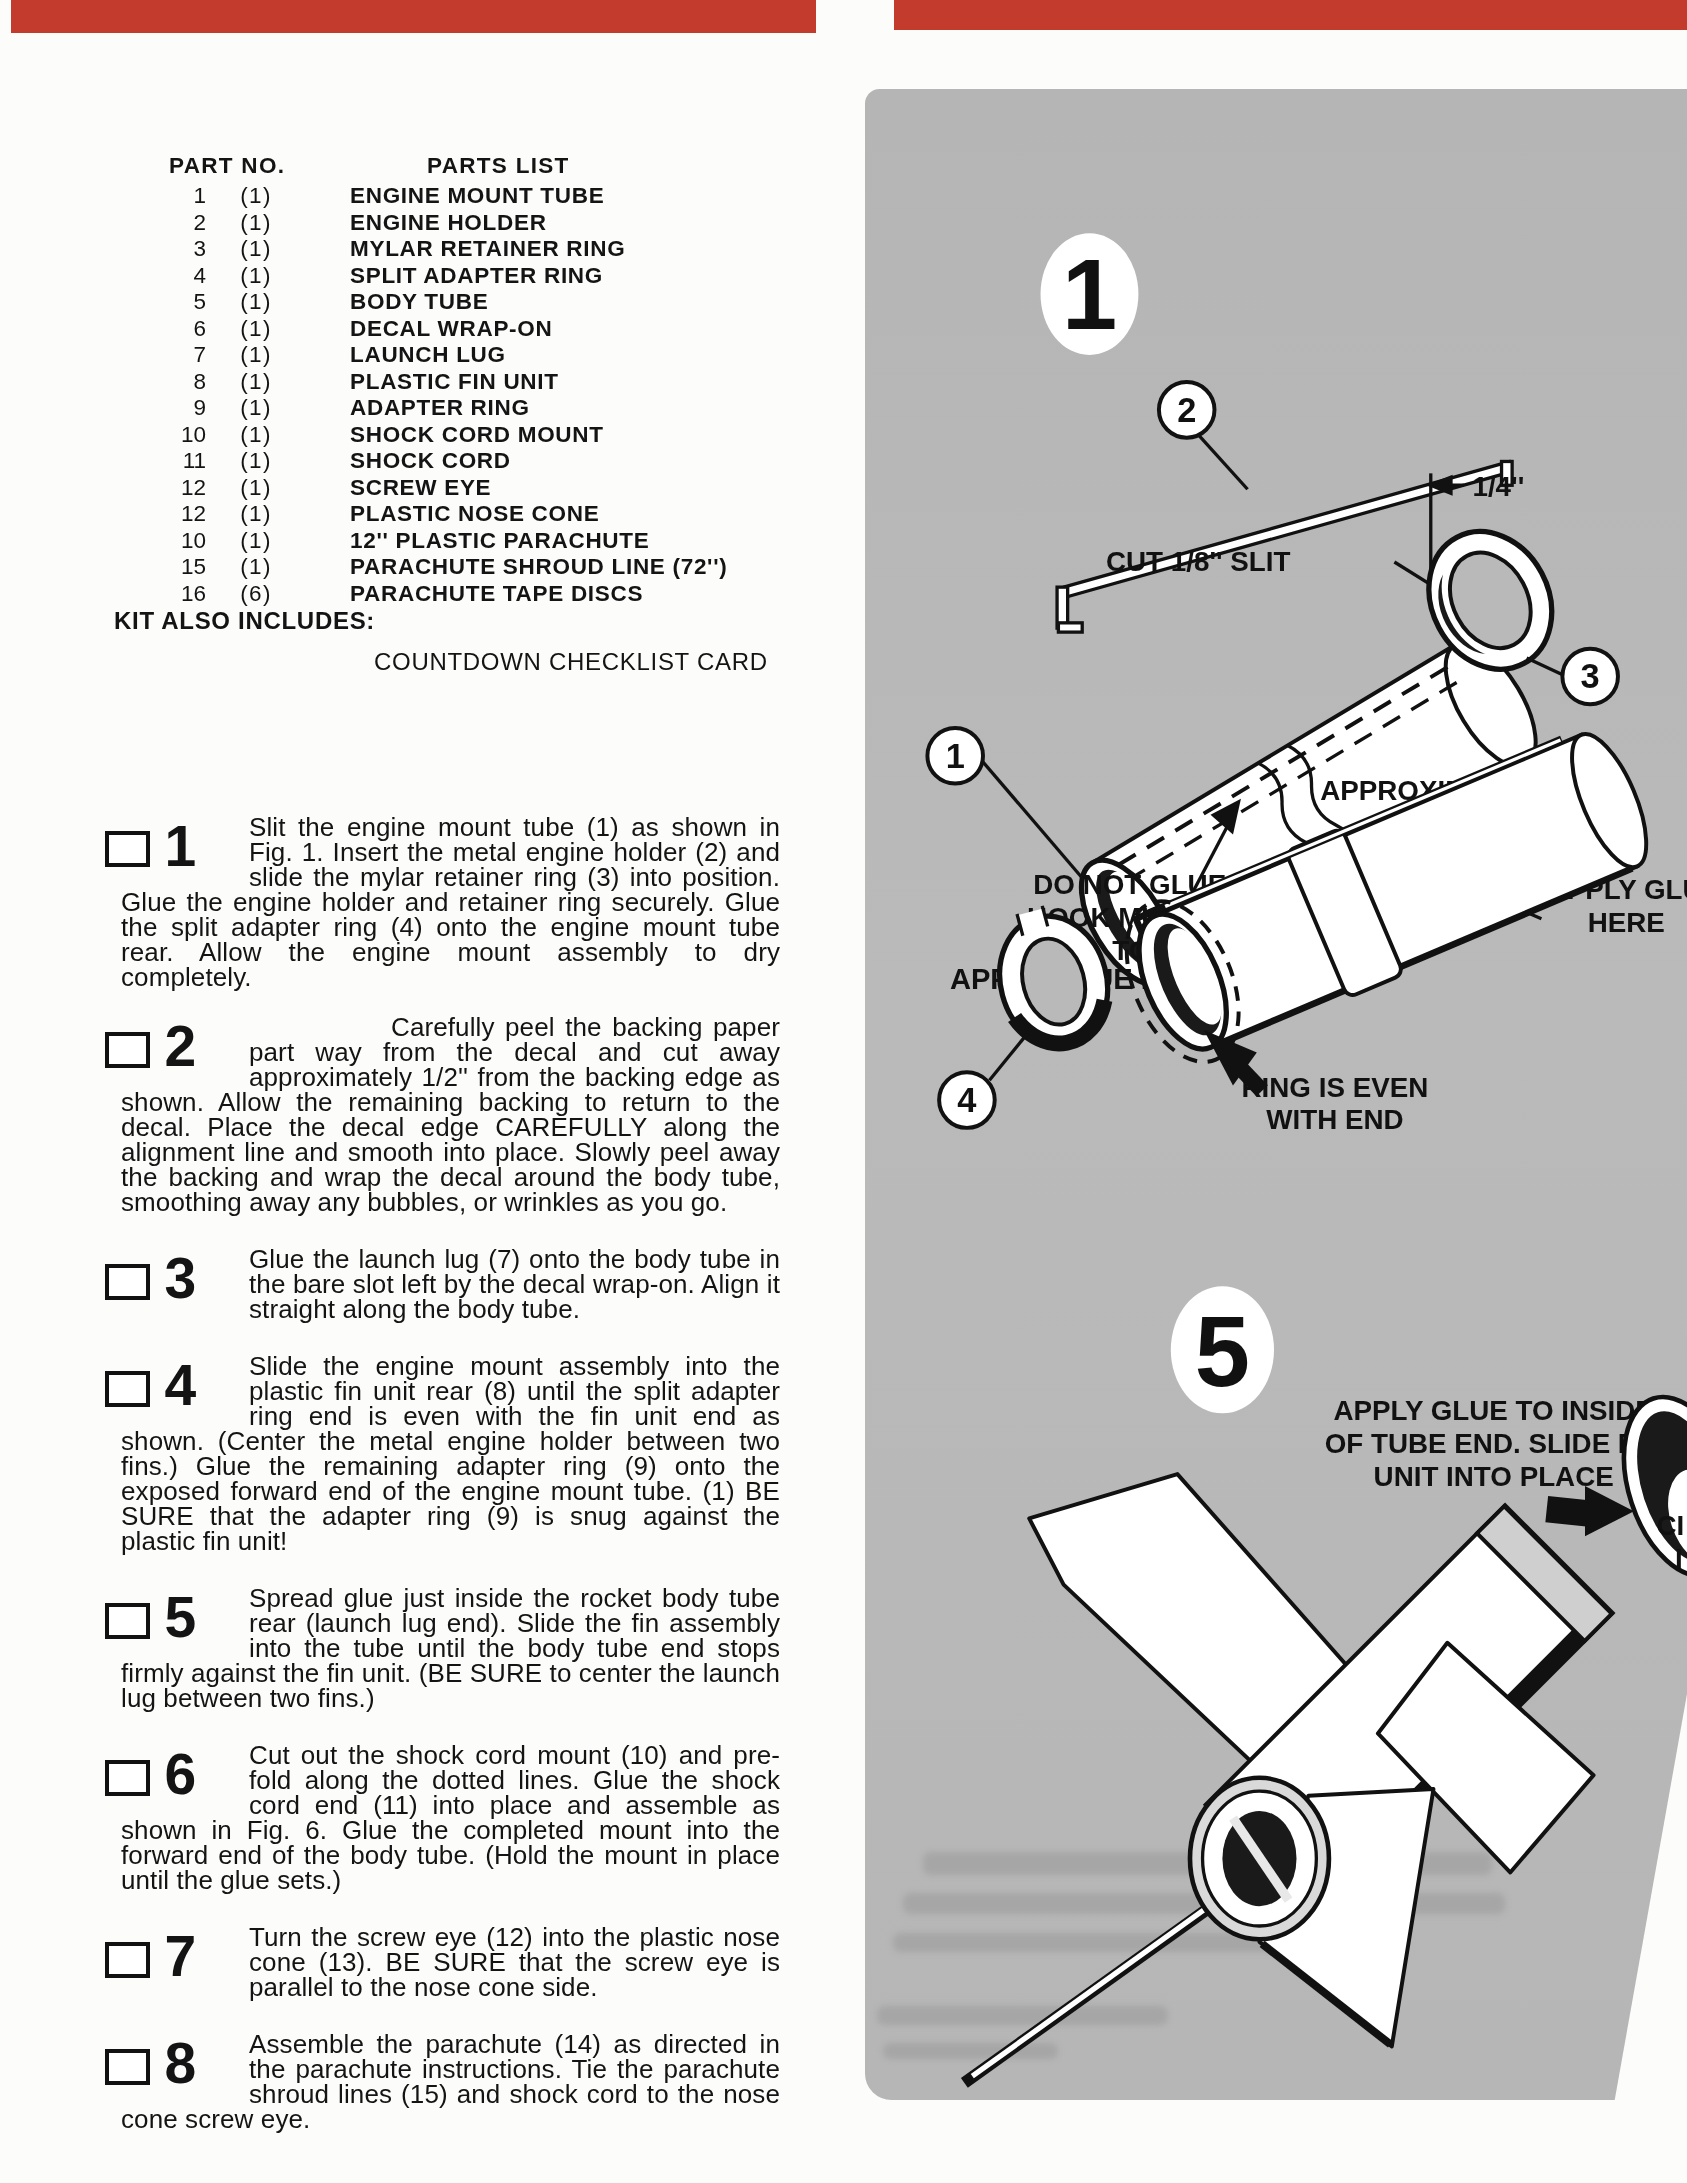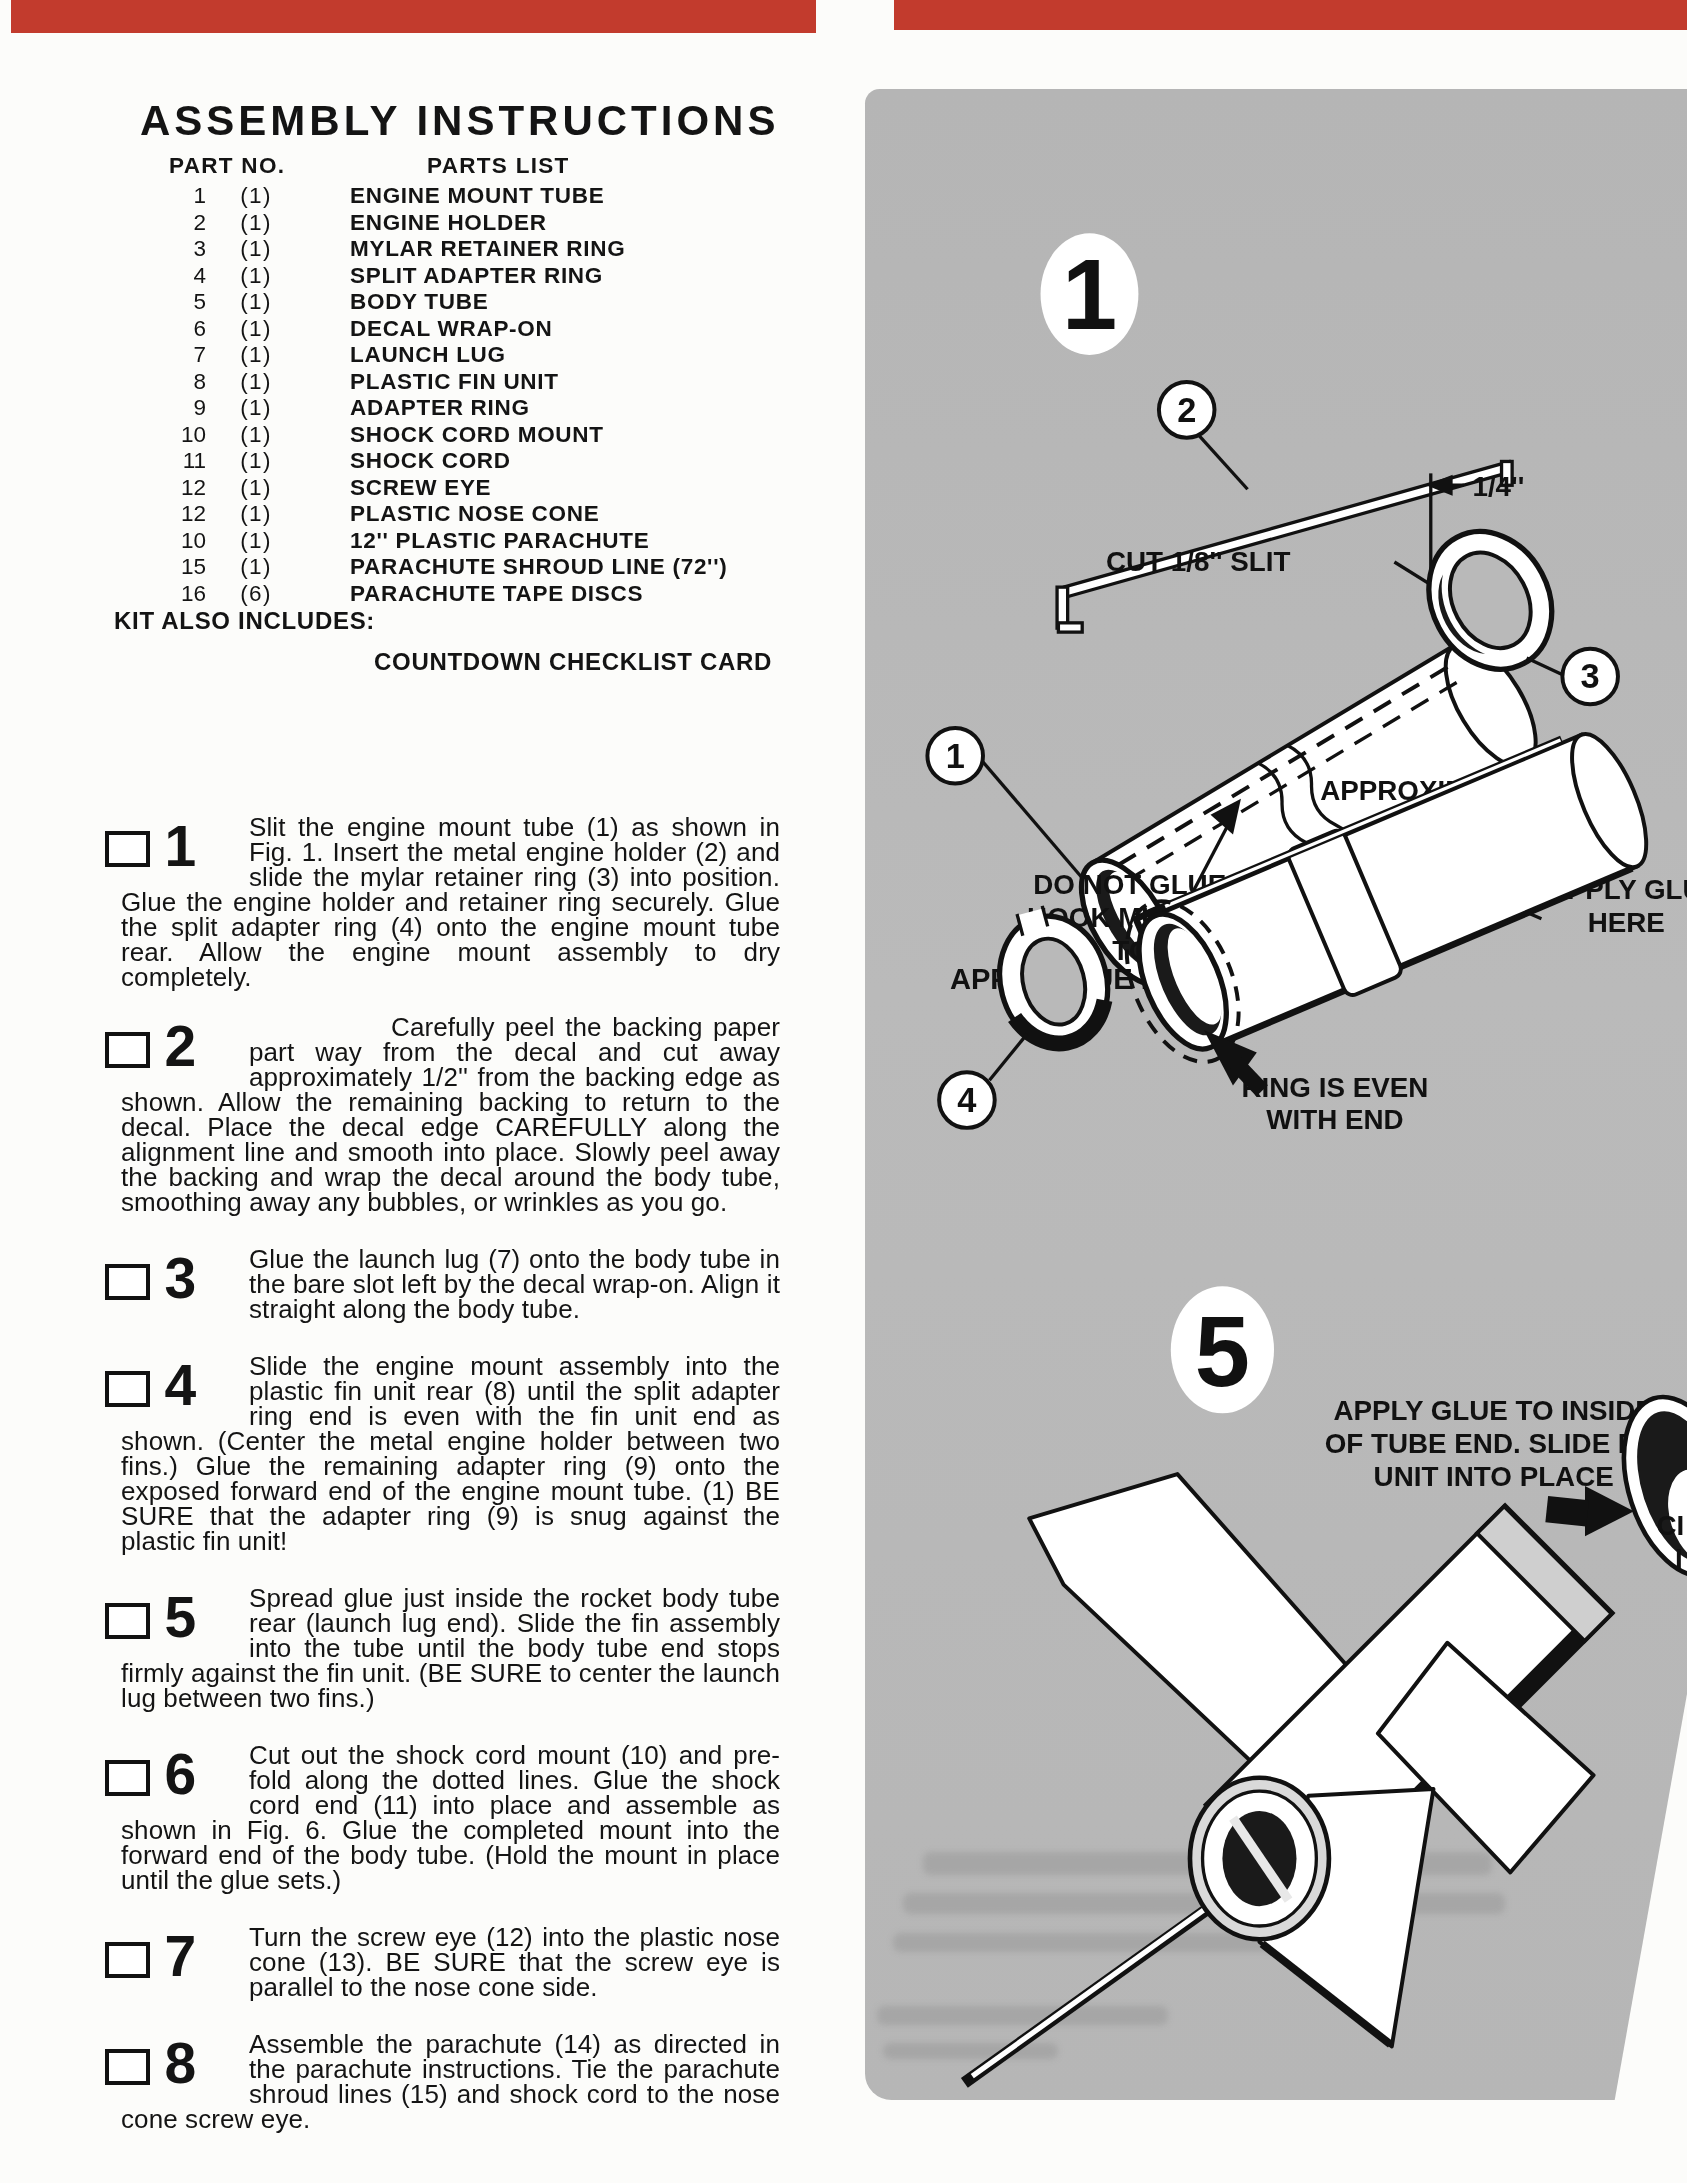--- a/index.html
+++ b/index.html
@@ -15,21 +15,21 @@
   
   .hdr{position:absolute;font-size:22.5px;font-weight:700;letter-spacing:1.3px;}
   .hdr.pn{left:169px;top:153px;text-align:center;}
   .hdr.pl{left:427px;top:153px;}
   .parts{position:absolute;left:105px;top:183px;width:728px;}
   .prow{display:grid;grid-template-columns:126px 79px 1fr;height:26.5px;font-size:22.5px;align-items:start;}
   .prow .no{justify-self:end;padding-right:25px;}
   .prow .qty{justify-self:start;padding-left:9.3px;letter-spacing:1.3px;}
   .prow .nm{font-weight:700;letter-spacing:0.7px;margin-left:40px;}
   .kitline{position:absolute;left:114px;top:607px;font-size:24px;font-weight:700;letter-spacing:0.7px;}
-  .kititem{position:absolute;left:374px;top:648px;font-size:24px;font-weight:700;letter-spacing:0.7px;}
+  .kititem{position:absolute;left:374px;top:648px;font-size:24px;font-weight:400;letter-spacing:0.7px;}
   
   .steps{position:absolute;left:105px;top:799px;width:691px;}
   .step{margin-bottom:9.3px;}
   .step:after{content:"";display:block;clear:both;}
   .step-head{float:left;width:144px;height:62px;display:flex;align-items:center;}
   .chk{width:37px;height:28px;border:4.6px solid #111;background:#fff;margin-right:14.6px;margin-top:6.6px;flex:none;}
   .num{font-size:57px;font-weight:700;line-height:57px;}
   .step p{margin:16px;font-size:26px;line-height:25px;text-align:justify;letter-spacing:0.1px;}
   .step p.extra{text-indent:142px;margin-top:0;}
   
@@ -45,21 +45,20 @@
 </style>
 </head>
 <body>
 
 <div class="page">
 
   <div class="redbar l"></div>
   <div class="redbar r"></div>
   <div class="reddot"></div>
 
-  <div class="title">ASSEMBLY INSTRUCTIONS</div>
 
   <div class="hdr pn">PART NO.</div>
   <div class="hdr pl">PARTS LIST</div>
 
   <div class="parts">
     <div class="prow">
         <span class="no">1</span>
         <span class="qty">(1)</span>
         <span class="nm">ENGINE MOUNT TUBE</span>
       </div>

